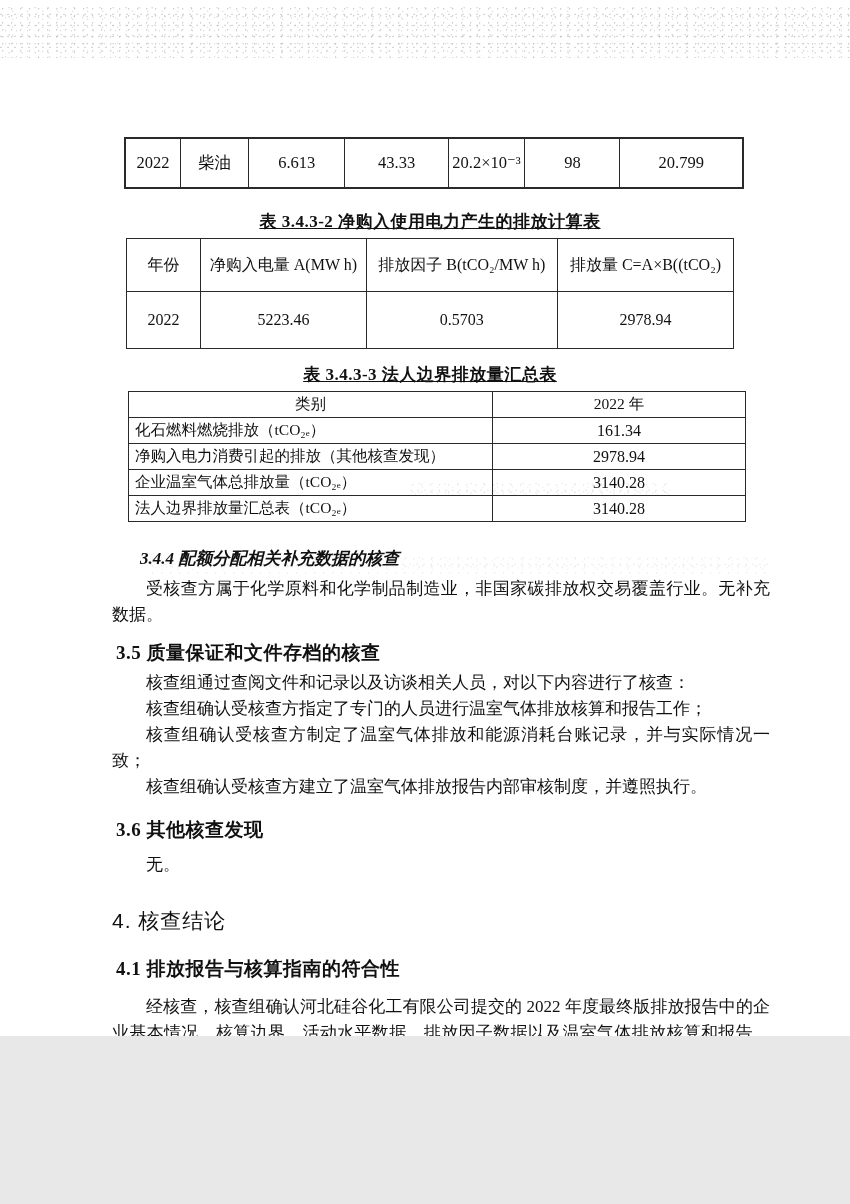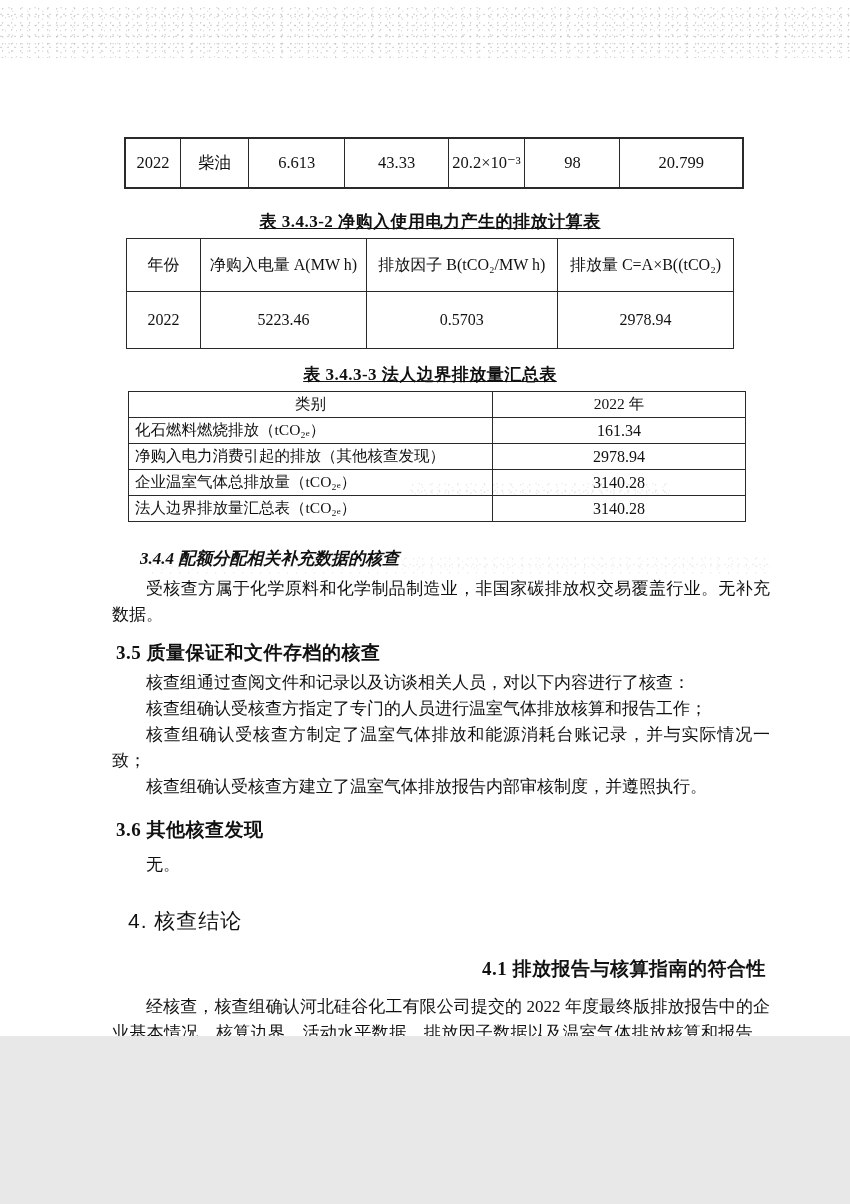--- a/index.html
+++ b/index.html
@@ -48,21 +48,21 @@
   .t3 td.lbl{text-align:left;}
   .t3 td.val{text-align:center;font-size:16px;}
   .t3 tr.hdr td{text-align:center;}
   
   .body-text{width:658px;font-size:17px;line-height:26px;}
   p.para{margin:0;text-indent:2em;text-align:justify;}
   .h-sub{font-size:17px;font-weight:bold;margin:24px 0 4px 28px;font-style:italic;}
   .h-sec{font-size:19px;font-weight:bold;margin:4px;letter-spacing:.5px;}
   .h-big{
     font-family:"Liberation Sans","DejaVu Sans",sans-serif;
-    font-size:21px;font-weight:400;margin:16px;letter-spacing:1px;
+    font-size:21px;font-weight:400;margin:0;letter-spacing:1px;
   }
   .pageno{
     position:absolute;left:0;top:1093px;width:850px;
     text-align:center;font-size:14.5px;font-weight:bold;
     font-family:"Liberation Sans","DejaVu Sans",sans-serif;
   }
 </style>
 </head>
 <body>
 
@@ -160,20 +160,20 @@
       <p class="para">核查组确认受核查方指定了专门的人员进行温室气体排放核算和报告工作；</p>
       <p class="para">核查组确认受核查方制定了温室气体排放和能源消耗台账记录，并与实际情况一致；</p>
       <p class="para">核查组确认受核查方建立了温室气体排放报告内部审核制度，并遵照执行。</p>
     </div>
 
     <h3 class="h-sec" style="margin-top:17px;">3.6 其他核查发现</h3>
     <p class="para" style="margin-top:9px;">无。</p>
 
     <h2 class="h-big" style="margin-top:30px;">4. 核查结论</h2>
 
-    <h3 class="h-sec" style="margin-top:22px;text-align:right;">4.1 排放报告与核算指南的符合性</h3>
+    <h3 class="h-sec" style="margin-top:22px;">4.1 排放报告与核算指南的符合性</h3>
     <p class="para" style="margin-top:12px;">经核查，核查组确认河北硅谷化工有限公司提交的 2022 年度最终版排放报告中的企业基本情况、核算边界、活动水平数据、排放因子数据以及温室气体排放核算和报告，符合《中国化工生产企业温室气体排放核算方法与报告指南（试行））》的相关要求，企业备案的监测计划中的版本及修订情况、报告主体描述、核算边界和主要排放设施、活动数据和排放因子的确定方式、数据质量控制和质量保证相关规定等符合《中国化工</p>
 
   </div>
 
   <div class="pageno">-14-</div>
 
 </div>
 
 </body></html>

